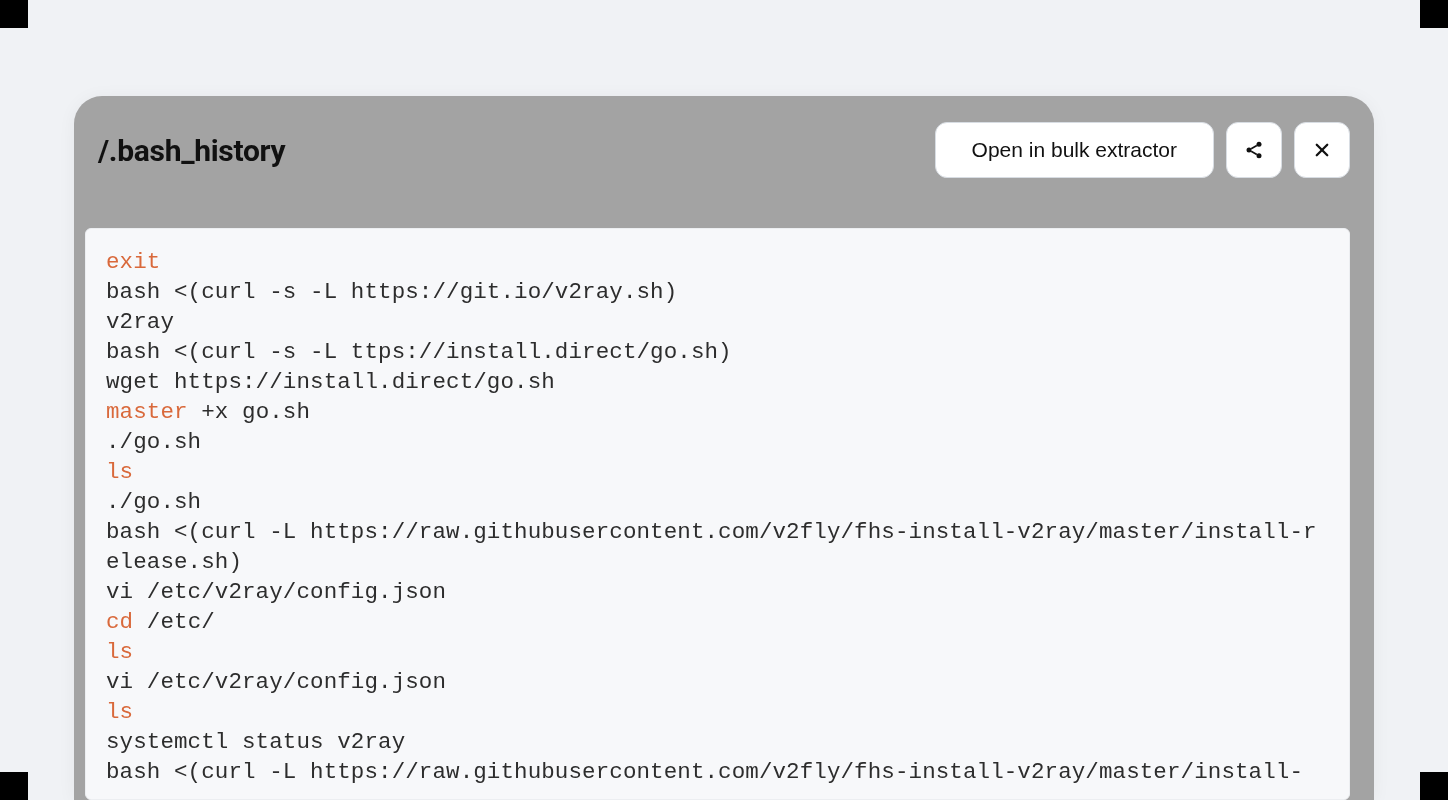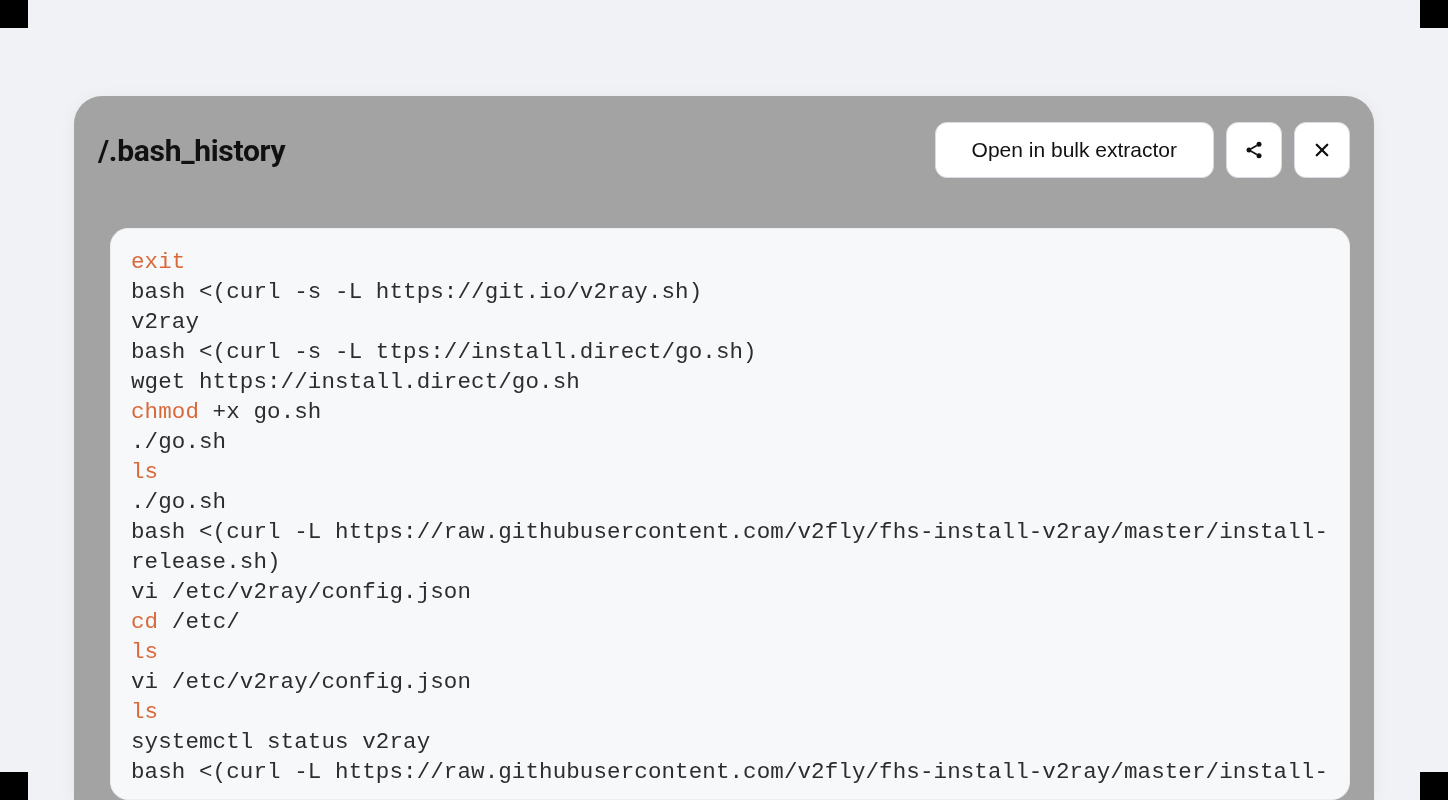--- a/index.html
+++ b/index.html
@@ -70,24 +70,24 @@
       color: #111;
       font-weight: 400;
     }
     .btn-text {
       padding: 0 36px;
     }
     .btn-icon {
       width: 56px;
     }
     .code-wrap {
-      margin: 48px 24px 0 36px;
+      margin: 48px 24px 0 11px;
       background: #f7f8fa;
       border: 1px solid #eceef1;
-      border-radius: 18px;
+      border-radius: 6px;
       flex: 1;
       overflow: hidden;
       padding: 18px 20px;
     }
     pre.code {
       font-family: "SFMono-Regular", Consolas, "Liberation Mono", Menlo, monospace;
       font-size: 22.5px;
       line-height: 30px;
       color: #2d2d2d;
       white-space: pre-wrap;
@@ -136,21 +136,21 @@
         </span>
       </button>
     </div>
   </div>
   <div class="code-wrap">
     <pre class="code" id="code-pre"><span class="hl">exit</span>
 bash &lt;(curl -s -L https://git.io/v2ray.sh)
 v2ray
 bash &lt;(curl -s -L ttps://install.direct/go.sh)
 wget https://install.direct/go.sh
-<span class="hl">chmod</span> +x go.sh
+<span class="hl">master</span> +x go.sh
 ./go.sh
 <span class="hl">ls</span>
 ./go.sh
 bash &lt;(curl -L https://raw.githubusercontent.com/v2fly/fhs-install-v2ray/master/install-release.sh)
 vi /etc/v2ray/config.json
 <span class="hl">cd</span> /etc/
 <span class="hl">ls</span>
 vi /etc/v2ray/config.json
 <span class="hl">ls</span>
 systemctl status v2ray

